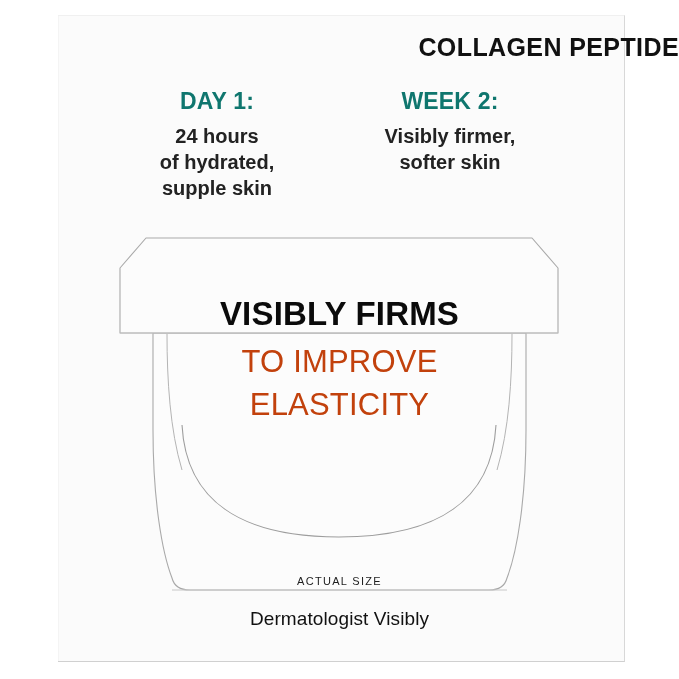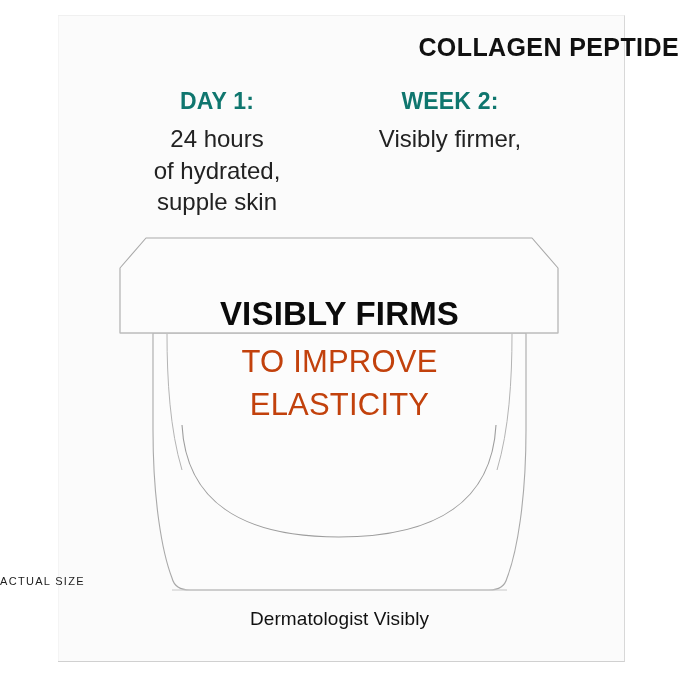--- a/index.html
+++ b/index.html
@@ -70,22 +70,22 @@
 
   .col-head {
     font-size: 23px;
     font-weight: bold;
     letter-spacing: 0.2px;
     color: #0f766e;
     line-height: 1.15;
     margin: 0 0 9px 0;
   }
   .col-body {
-    font-size: 24px;
-    font-weight: normal;
+    font-size: 20px;
+    font-weight: bold;
     color: #222222;
     line-height: 1.30;
     margin: 0;
   }
 
   
   #jar {
     position: absolute;
     left: 0;
     top: 0;
@@ -118,21 +118,21 @@
     letter-spacing: 0.2px;
     color: #c2410c;
     line-height: 1.40;
   }
 
   .actual-size {
     position: absolute;
     left: 0;
     top: 575px;
     width: 679px;
-    text-align: left;
+    text-align: center;
     font-size: 11px;
     font-weight: normal;
     letter-spacing: 1.3px;
     color: #1d1d1d;
   }
 
   .derm-tested {
     position: absolute;
     left: 0;
     top: 608px;
@@ -196,20 +196,21 @@
       <div>24 hours</div>
       <div>of hydrated,</div>
       <div>supple skin</div>
     </div>
   </div>
 
   <div class="col-block col-right">
     <div class="col-head">WEEK 2:</div>
     <div class="col-body">
       <div>Visibly firmer,</div>
+      <div>softer skin</div>
     </div>
   </div>
 
   <div class="claim-main">VISIBLY FIRMS</div>
 
   <div class="claim-sub">
     <div>TO IMPROVE</div>
     <div>ELASTICITY</div>
   </div>
 

